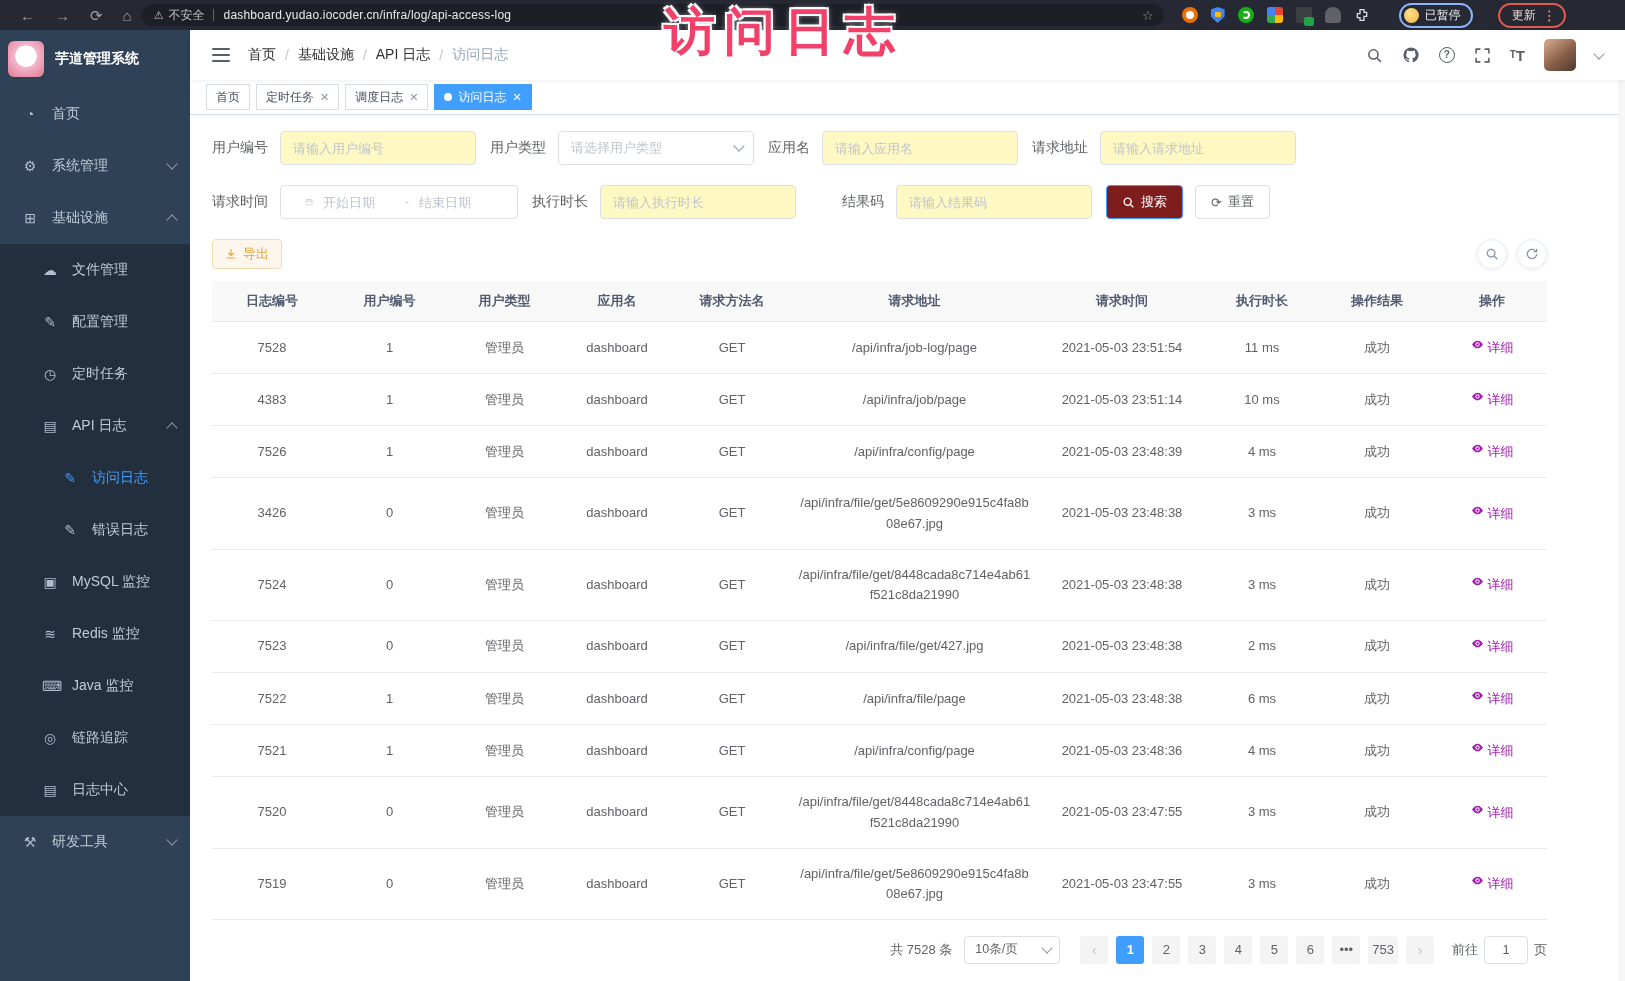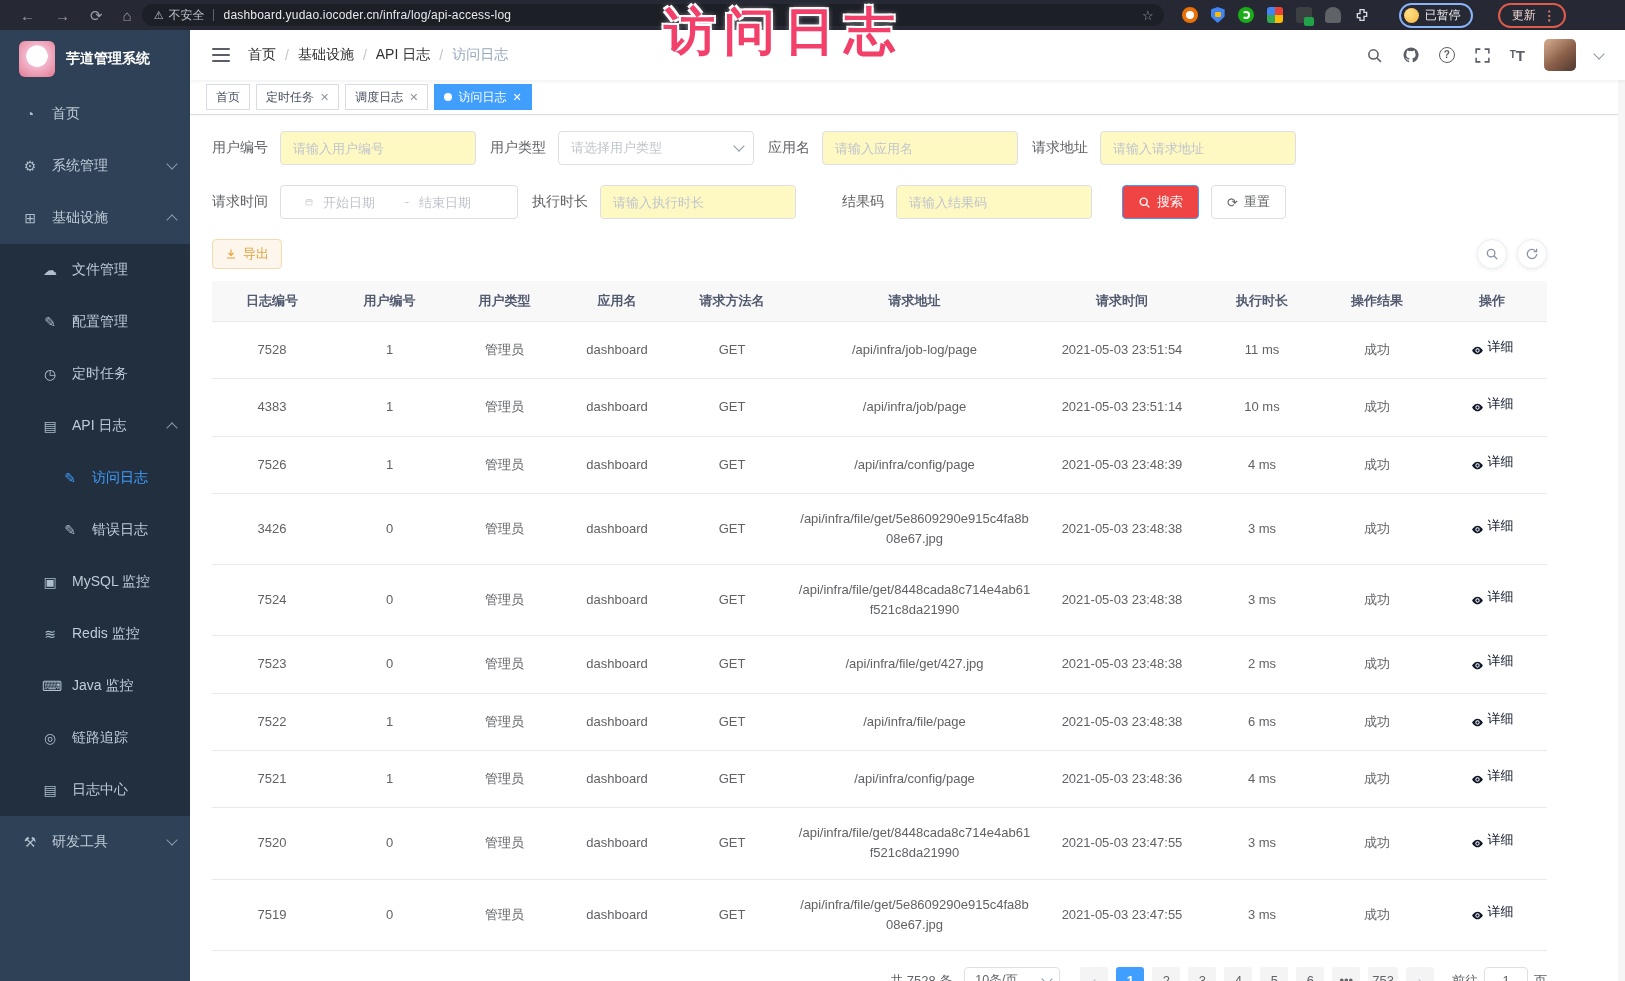--- a/index.html
+++ b/index.html
@@ -29,21 +29,21 @@
   .ext-fig{background:#5f6368;border-radius:50% 50% 3px 3px;}
   .ext-puzzle svg{display:block;}
   .paused-badge{display:flex;align-items:center;gap:6px;margin-left:16px;border:2px solid #8ab4f8;border-radius:13px;height:21px;padding:0 10px 0 3px;color:#e8eaed;font-size:12px;cursor:pointer;white-space:nowrap;}
   .emoji-face{width:15px;height:15px;border-radius:50%;background:radial-gradient(circle at 35% 35%,#ffe084,#f6b445);position:relative;}
   .update-btn{display:flex;align-items:center;gap:7px;margin-left:12px;border:2px solid #e05b4b;border-radius:13px;height:21px;padding:0 8px 0 12px;color:#f1d9d5;font-size:12px;cursor:pointer;white-space:nowrap;}
   .update-btn .kebab{color:#e07b6e;font-size:13px;font-weight:700;}
 
   
   .app{display:flex;height:951px;}
   .sidebar{width:190px;background:#2f4156;flex:none;color:#bfcbd9;font-size:14px;display:flex;flex-direction:column;}
-  .logo-row{height:58px;display:flex;align-items:center;gap:11px;padding-left:19px;flex:none;}
+  .logo-row{height:58px;display:flex;align-items:center;gap:11px;padding-left:8px;flex:none;}
   .logo-img{width:36px;height:36px;border-radius:6px;background:radial-gradient(circle at 50% 42%,#fff 0 38%,#f3b7cd 40%,#e2798f 100%);flex:none;}
   .logo-title{color:#fff;font-weight:700;font-size:14px;white-space:nowrap;}
   .menu-item{height:52px;display:flex;align-items:center;gap:14px;padding-left:22px;padding-right:14px;cursor:pointer;position:relative;box-sizing:border-box;}
   .mi-icon{width:16px;text-align:center;font-size:14px;color:#b0bfcf;flex:none;}
   .mi-label{white-space:nowrap;}
   .submenu{background:#212f3f;}
   .menu-item.sub{padding-left:42px;}
   .menu-item.sub2{padding-left:62px;}
   .menu-item.active,.menu-item.active .mi-icon{color:#409eff;}
   .chev{width:7px;height:7px;border-right:1.5px solid #8a97a5;border-bottom:1.5px solid #8a97a5;display:inline-block;margin-left:auto;flex:none;}
@@ -82,32 +82,32 @@
   .f-label{color:#606266;font-size:14px;padding-right:12px;white-space:nowrap;}
   .f-input{width:196px;height:34px;border:1px solid #dcdfe6;border-radius:4px;padding:0 12px;font-size:13px;color:#606266;box-sizing:border-box;background:#fef9c3;font-family:inherit;}
   .f-input::placeholder{color:#c0c4cc;}
   .f-select{width:196px;height:34px;border:1px solid #dcdfe6;border-radius:4px;display:flex;align-items:center;padding:0 10px 0 12px;box-sizing:border-box;cursor:pointer;background:#fff;}
   .f-select .ph{color:#c0c4cc;font-size:13px;flex:1;}
   .date-range{width:238px;height:34px;border:1px solid #dcdfe6;border-radius:4px;display:flex;align-items:center;padding:0 24px;box-sizing:border-box;gap:8px;background:#fff;}
   .date-range input{border:none;outline:none;width:72px;font-size:13px;color:#606266;font-family:inherit;background:transparent;}
   .date-range input::placeholder{color:#c0c4cc;}
   .date-range .dash{color:#c0c4cc;font-size:12px;}
   .btn{height:34px;border-radius:4px;display:inline-flex;align-items:center;gap:6px;font-size:13px;padding:0 15px;cursor:pointer;box-sizing:border-box;border:1px solid transparent;font-family:inherit;}
-  .btn-primary{background:#ef4444;color:#fff;border-color:#409eff;margin-left:16px;}
+  .btn-primary{background:#7f1d1d;color:#fff;border-color:#409eff;margin-left:0;}
   .btn-plain{background:#fff;color:#606266;border-color:#dcdfe6;margin-left:12px;}
   .btn-warning{background:#fdf6ec;color:#e6a23c;border-color:#f5dab1;height:30px;padding:0 12px;font-size:13px;}
   .toolbar-row{display:flex;align-items:center;margin:2px 0 12px 0;width:1335px;}
   .circle-btns{margin-left:auto;display:flex;gap:10px;}
   .circle-btn{width:30px;height:30px;border-radius:50%;border:1px solid #ebeef5;background:#fff;box-shadow:0 1px 4px rgba(0,0,0,.08);display:flex;align-items:center;justify-content:center;color:#8a94a6;cursor:pointer;box-sizing:border-box;}
 
   
   table.log-table{width:1335px;border-collapse:collapse;table-layout:fixed;font-size:13px;}
   .log-table th{background:#f8f8f9;color:#515a6e;font-weight:700;height:40px;text-align:center;border-bottom:1px solid #e8eaec;padding:0 4px;overflow:hidden;white-space:nowrap;}
   .log-table td{color:#606266;text-align:center;padding:15px 6px;border-bottom:1px solid #e8eaec;word-break:break-all;line-height:1.55;box-sizing:border-box;}
-  .detail-link{color:#0f172a;cursor:pointer;display:inline-flex;align-items:flex-end;gap:4px;white-space:nowrap;}
+  .detail-link{color:#a21caf;cursor:pointer;display:inline-flex;align-items:flex-start;gap:4px;white-space:nowrap;}
 
   
   .pagination{width:1335px;display:flex;align-items:center;justify-content:flex-end;margin:16px 0 0 0;font-size:13px;color:#606266;gap:8px;}
   .pg-total{margin-right:4px;white-space:nowrap;}
   .size-select{width:96px;height:28px;border:1px solid #dcdfe6;border-radius:4px;display:flex;align-items:center;padding:0 8px 0 10px;box-sizing:border-box;color:#606266;cursor:pointer;margin-right:12px;font-size:12.5px;}
   .size-select .lbl{flex:1;}
   .pg-btn{min-width:28px;height:28px;border:none;background:#f4f4f5;border-radius:3px;color:#606266;font-size:13px;display:inline-flex;align-items:center;justify-content:center;cursor:pointer;padding:0 4px;font-family:inherit;}
   .pg-btn.arrow{color:#c0c4cc;font-size:15px;}
   .pg-pages{display:inline-flex;gap:8px;}
   .pg-btn.active{background:#409eff;color:#fff;font-weight:700;}

